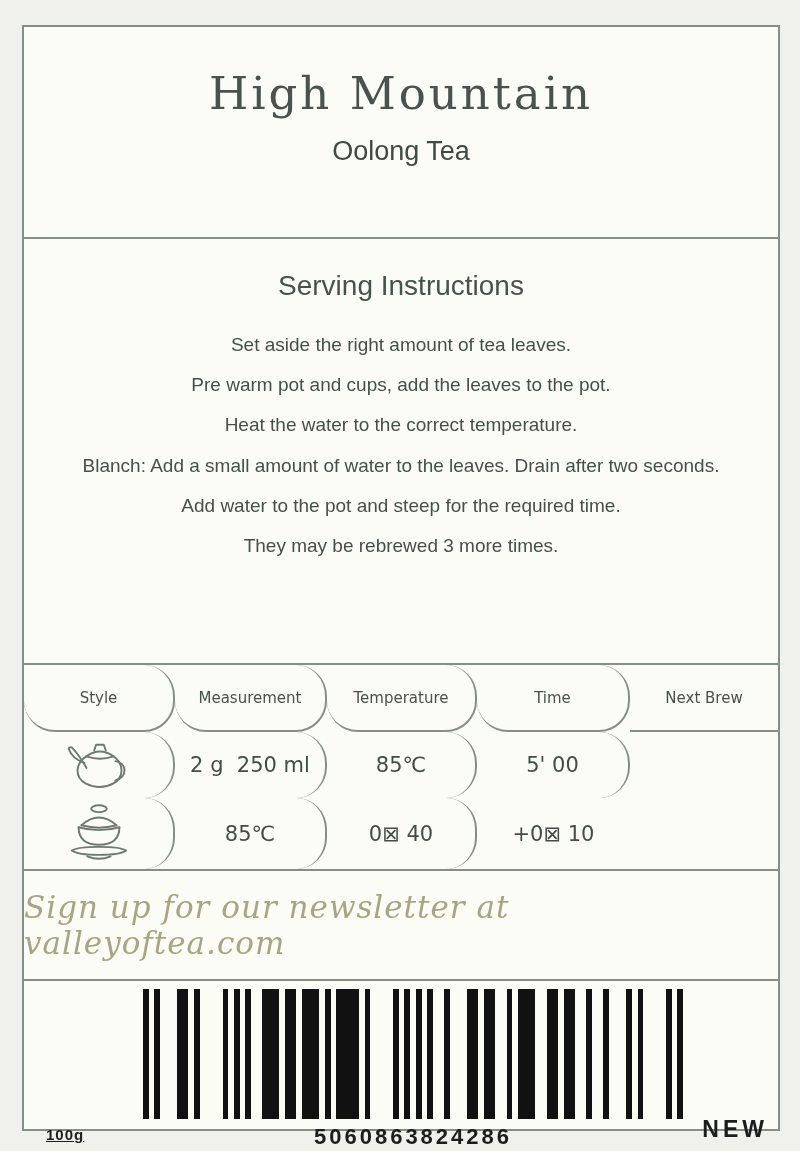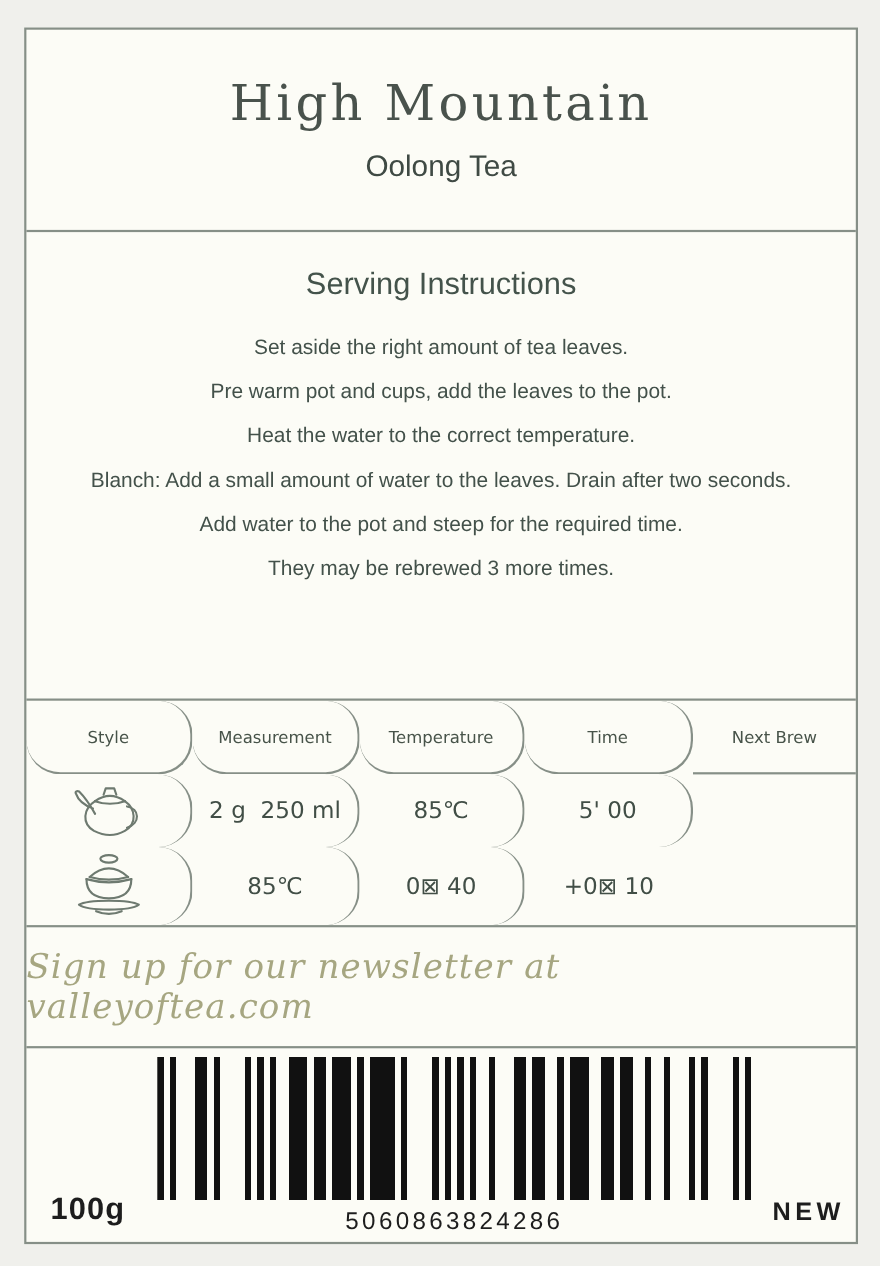--- a/index.html
+++ b/index.html
@@ -12,21 +12,21 @@
     overflow:hidden;
   }
   .label {
     position:absolute; left:22px; top:25px;
     width:758px; height:1106px;
     background:#fcfcf6;
     border:2px solid #868f87;
   }
   
   .sec-title {
-    height:184px;
+    height:212px;
     border-bottom:2px solid #868f87;
     text-align:center;
     padding-top:40px;
   }
   .brand-title {
     font-family:"DejaVu Serif", serif;
     font-size:45px;
     font-weight:normal;
     letter-spacing:3px;
     color:#49524c;
@@ -95,28 +95,28 @@
     height:174px;
     padding-top:8px;
   }
   .barcode-wrap {
     width:540px;
     margin-left:119px;
     text-align:center;
   }
   .barcode-digits {
     font-size:22px;
-    font-weight:normal;
+    font-weight:bold;
     letter-spacing:3px;
     color:#1d1d1d;
     margin-top:1px;
   }
   .weight {
     position:absolute; left:22px; bottom:12px;
-    font-size:28px; font-weight:bold; letter-spacing:1px; color:#1d1d1d;
+    font-size:15px; font-weight:bold; letter-spacing:1px; color:#1d1d1d;text-decoration:underline;
   }
   .new-badge {
     position:absolute; right:10px; bottom:12px;
     font-size:23px; font-weight:bold; letter-spacing:4px; color:#1d1d1d;
   }
 </style>
 </head>
 <body>
 
 <div class="label">

